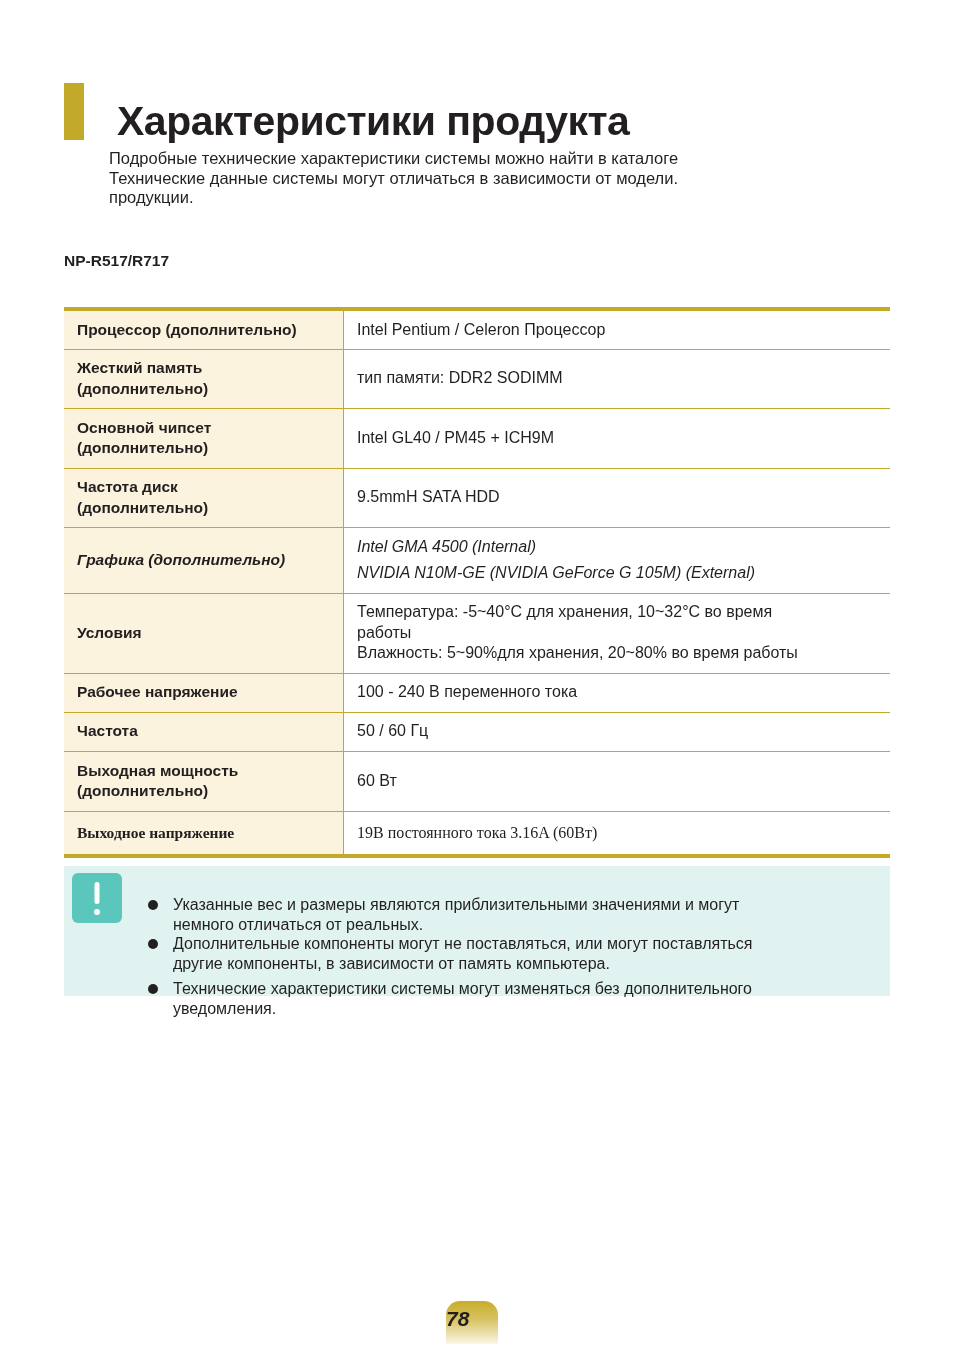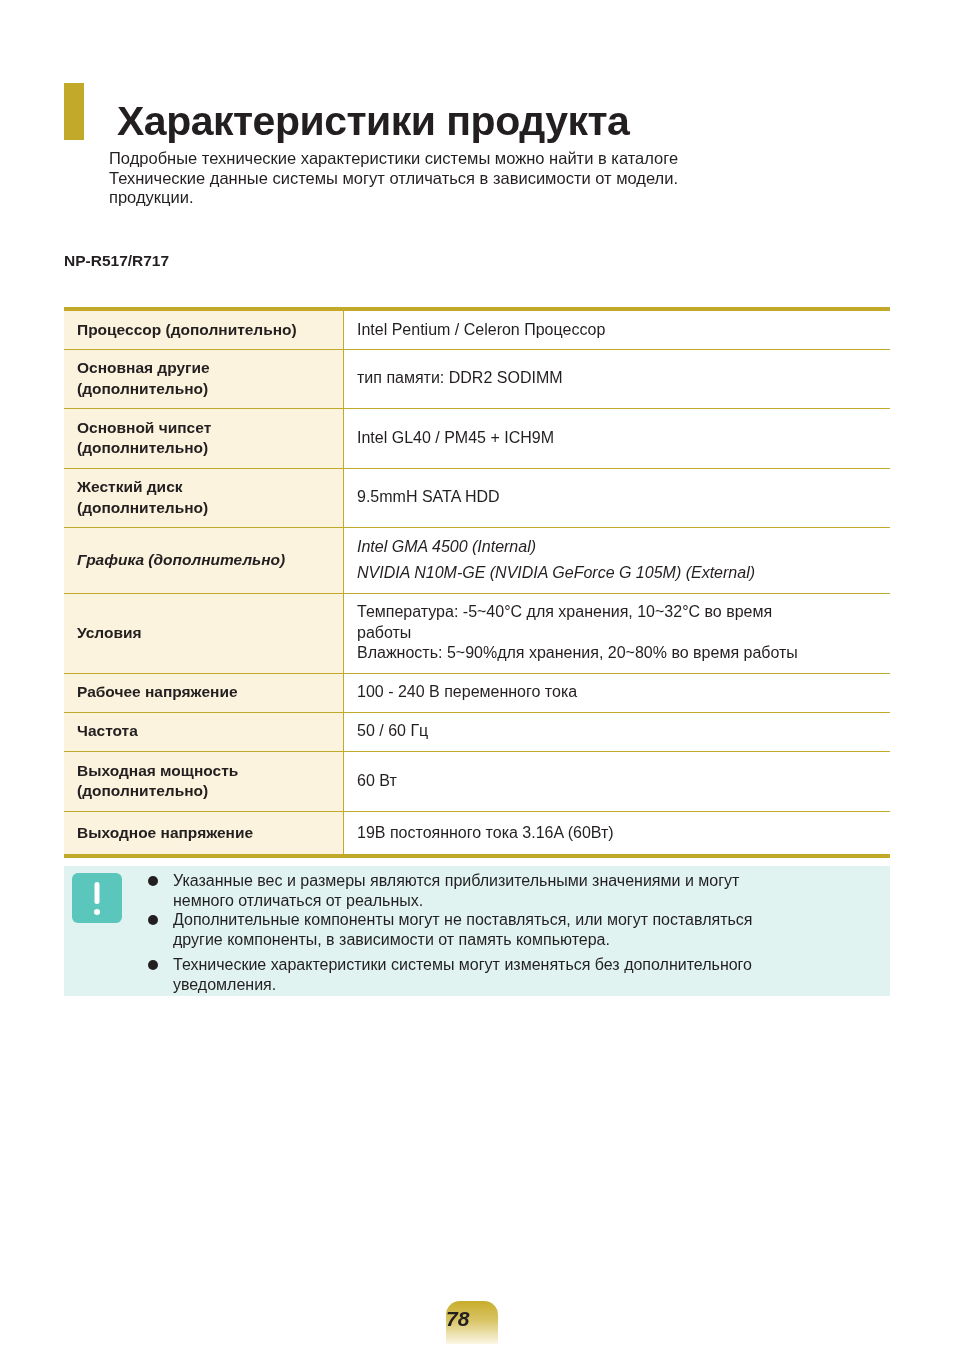--- a/index.html
+++ b/index.html
@@ -12,21 +12,21 @@
   table.spec td { border-bottom: 1px solid #c3a92a; vertical-align: middle; padding: 0 13px; line-height: 20.5px; }
   table.spec tr:last-child td { border-bottom: none; }
   table.spec td.k { background: #fbf3dd; width: 253px; font-weight: bold; font-size: 15.5px; border-right: 1px solid #c3a92a; }
   table.spec td.v { background: #ffffff; }
   .v-line + .v-line { margin-top: 6px; }
   .v-multi .v-line + .v-line { margin-top: 0; }
   .note { position: absolute; left: 64px; top: 866px; width: 826px; height: 130px; background: #e0f3f0; }
   .note-icon { position: absolute; left: 8px; top: 7px; width: 50px; height: 50px; background: #5bc6bb; border-radius: 6px; }
   .note-icon svg { position: absolute; left: 0; top: 0; }
   .note ul { position: absolute; left: 84px; top: 5px; margin: 0; padding: 0; list-style: none; width: 700px; font-size: 16px; line-height: 19.5px; }
-  .note li { position: relative; padding-left: 25px; }
+  .note li { position: relative; padding-left: 25px; margin-top: 24px; }
   .note li + li { margin-top: 0; }
   .note li.gap { margin-top: 6px; }
   .bullet { position: absolute; left: 0; top: 5px; width: 10px; height: 10px; border-radius: 50%; background: #231f20; }
   .page-num { position: absolute; left: 446px; top: 1301px; width: 52px; height: 43px; border-radius: 14px 14px 0 0; background: linear-gradient(to bottom, #c8ad2a 0%, #d9c466 45%, #fbf7e6 100%); text-align: left; font-weight: bold; font-size: 21px; line-height: 36px; color: #231f20; font-style: italic; }
 </style>
 </head>
 <body>
 
 <div class="title-bar"></div>
 <h1 class="title">Характеристики продукта</h1>
@@ -44,39 +44,39 @@
       <tr style="height:40px;">
     <td class="k">
           <div>Процессор (дополнительно)</div>
         </td>
     <td class="v">
           <div>Intel Pentium / Celeron Процессор</div>
         </td>
   </tr>
   <tr style="height:59px;">
     <td class="k">
-          <div>Основная другие</div>
+          <div>Жесткий память</div>
           <div>(дополнительно)</div>
         </td>
     <td class="v">
           <div>тип памяти: DDR2 SODIMM</div>
         </td>
   </tr>
   <tr style="height:60px;">
     <td class="k">
           <div>Основной чипсет</div>
           <div>(дополнительно)</div>
         </td>
     <td class="v">
           <div>Intel GL40 / PM45 + ICH9M</div>
         </td>
   </tr>
   <tr style="height:59px;">
     <td class="k">
-          <div>Жесткий диск</div>
+          <div>Частота диск</div>
           <div>(дополнительно)</div>
         </td>
     <td class="v">
           <div>9.5mmH SATA HDD</div>
         </td>
   </tr>
   <tr style="height:66px;font-style:italic;">
     <td class="k">
           <div>Графика (дополнительно)</div>
         </td>
@@ -113,21 +113,21 @@
   </tr>
   <tr style="height:60px;">
     <td class="k">
           <div>Выходная мощность</div>
           <div>(дополнительно)</div>
         </td>
     <td class="v">
           <div>60 Вт</div>
         </td>
   </tr>
-  <tr style="height:45px;">
+  <tr style="height:45px;font-family:Liberation Serif, serif;">
     <td class="k">
           <div>Выходное напряжение</div>
         </td>
     <td class="v">
           <div>19В постоянного тока 3.16A (60Вт)</div>
         </td>
   </tr>
 </tbody>
   </table>
 

